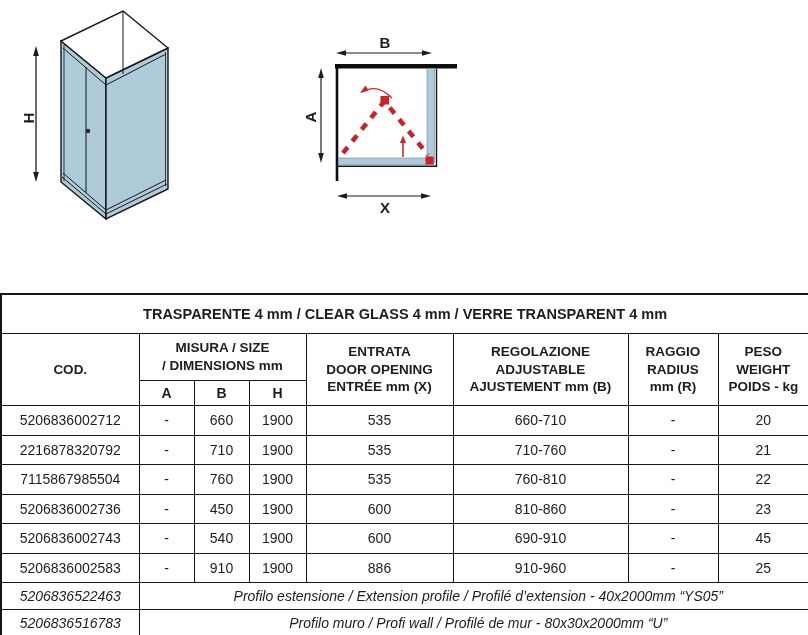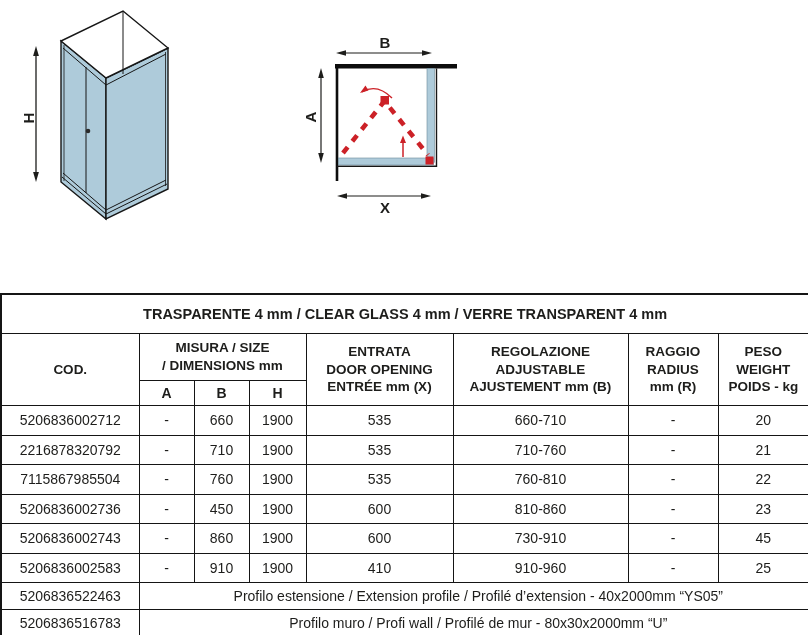--- a/index.html
+++ b/index.html
@@ -27,21 +27,21 @@
     overflow:hidden;
   }
   .r-title td{height:38px;font-size:14.5px;font-weight:700;}
   .hdr{
     font-size:13.5px;font-weight:700;
     line-height:1.3;white-space:pre-line;
   }
   .r-head td{height:46px;margin-left:12px;}
   .r-sub td{height:24px;font-size:14px;}
   .r-data td{height:28.5px;font-size:14px;}
-  .r-acc td{height:26px;font-size:14px;}
+  .r-acc td{height:26px;font-size:14px;font-style:italic;}
   .acc-desc{text-align:left;padding-left:9px !important;}
   svg text{font-family:"Liberation Sans",sans-serif;}
   .dim-label{font-size:15px;font-weight:700;fill:#1d1d1b;}
 </style>
 </head>
 <body>
 
 <div class="page">
 
   <svg class="diagrams" width="808" height="292" viewBox="0 0 808 292">
@@ -199,33 +199,33 @@
       <td>450</td>
       <td>1900</td>
       <td>600</td>
       <td>810-860</td>
       <td>-</td>
       <td>23</td>
     </tr>
     <tr class="r-data">
       <td>5206836002743</td>
       <td>-</td>
-      <td>860</td>
+      <td>540</td>
       <td>1900</td>
       <td>600</td>
-      <td>730-910</td>
+      <td>690-910</td>
       <td>-</td>
       <td>45</td>
     </tr>
     <tr class="r-data">
       <td>5206836002583</td>
       <td>-</td>
       <td>910</td>
       <td>1900</td>
-      <td>410</td>
+      <td>886</td>
       <td>910-960</td>
       <td>-</td>
       <td>25</td>
     </tr>
 
     <tr class="r-acc">
       <td>5206836522463</td>
       <td colspan="7" class="acc-desc">Profilo estensione / Extension profile / Profilé d’extension - 40x2000mm “YS05”</td>
     </tr>
     <tr class="r-acc">

